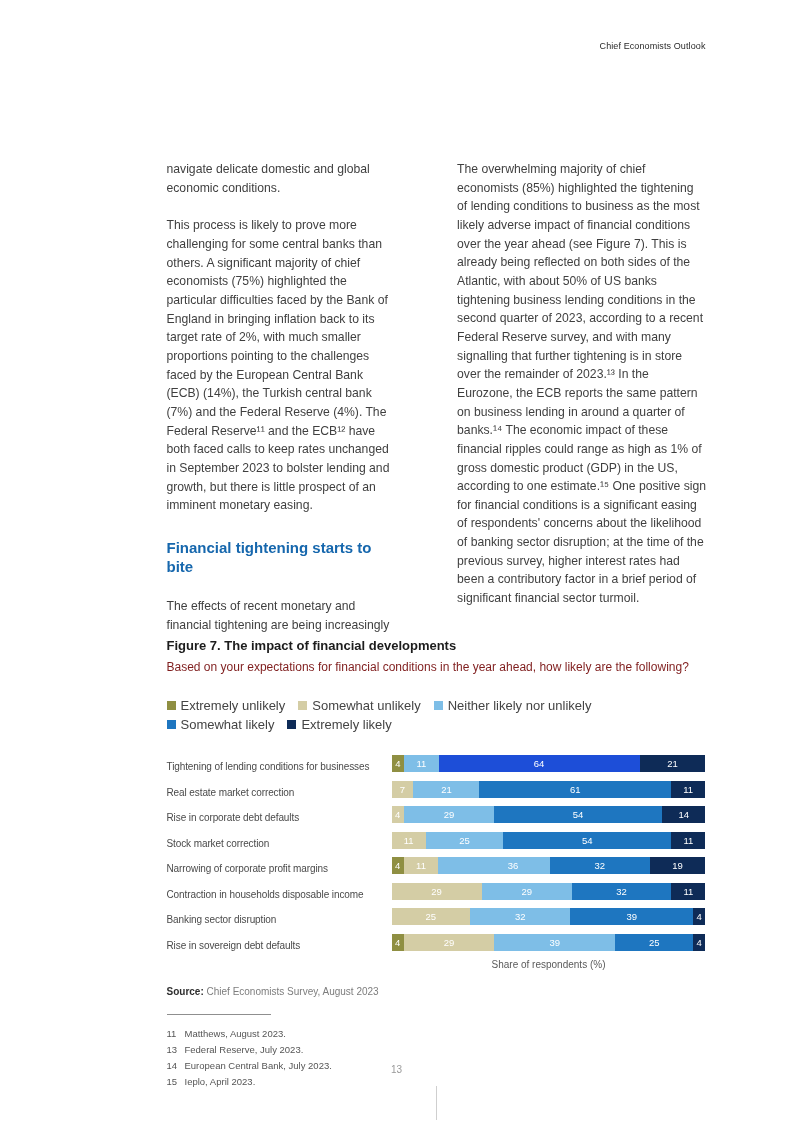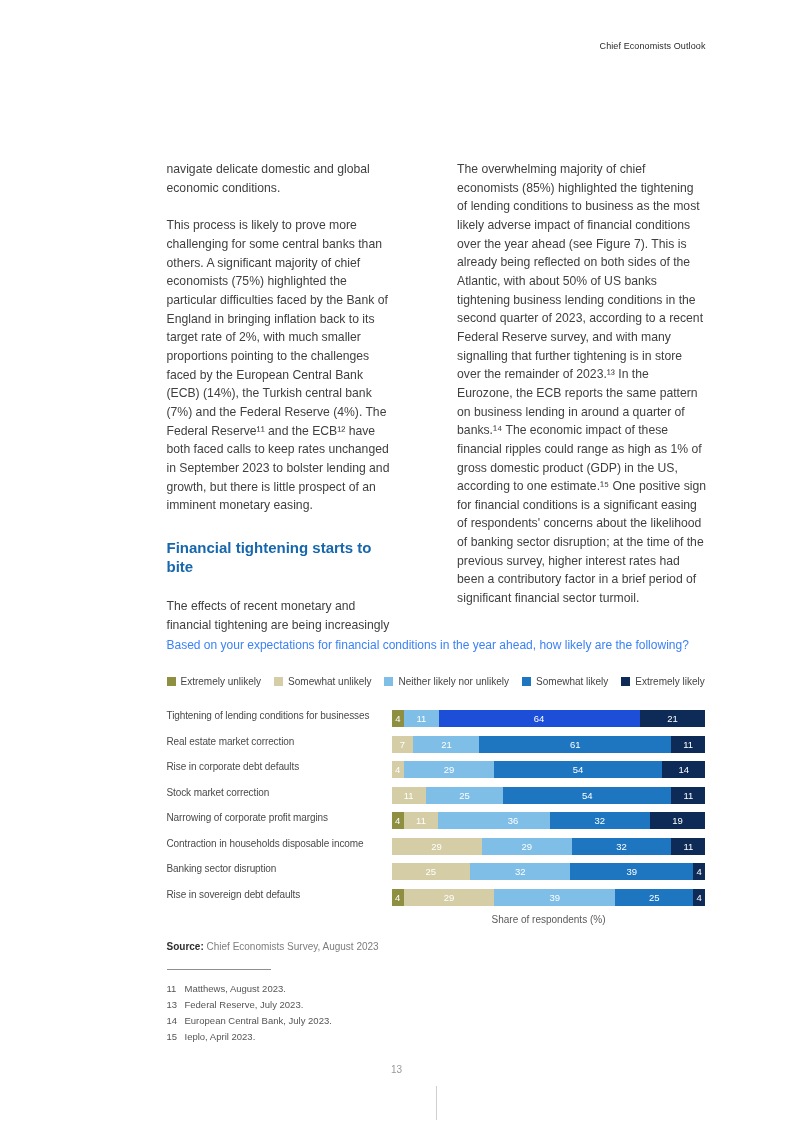--- a/index.html
+++ b/index.html
@@ -16,25 +16,25 @@
   .columns { display:flex; gap:64px; }
   .col-left { width:238px; }
   .col-right { width:262px; }
   .body-par { margin:0 0 19px 0; font-size:12.2px; line-height:1.53; color:#3f3f3f; }
   .section-heading {
     color:#1667ad; font-size:15px; font-weight:bold;
     margin:24px 0 21px 0; line-height:1.25;
   }
   .figure { position:absolute; left:127px; top:638px; width:540px; background:#ffffff; }
   .fig-title { font-size:13px; font-weight:bold; color:#1c1c1c; margin:0 0 7px 0; }
-  .fig-subtitle { font-size:12px; color:#3b82f6; margin:0 0 24px 0; }
-  .legend { display:flex; flex-wrap:wrap; gap:4px 13px; font-size:10px; color:#444444; margin-bottom:23px; }
+  .fig-subtitle { font-size:12px; color:#7f1d1d; margin:0 0 24px 0; }
+  .legend { display:flex; flex-wrap:wrap; gap:4px 13px; font-size:13px; color:#444444; margin-bottom:23px; }
   .legend-item { display:flex; align-items:center; gap:5px; }
   .swatch { width:9px; height:9px; display:inline-block; flex:0 0 auto; }
-  .chart-row { display:flex; align-items:flex-start; margin-bottom:8.5px; }
+  .chart-row { display:flex; align-items:flex-end; margin-bottom:8.5px; }
   .row-label {
     width:225px; flex:0 0 225px; box-sizing:border-box; padding-right:4px;
     font-size:10px; color:#4a4a4a; white-space:nowrap; letter-spacing:-0.1px;
   }
   .row-bar { width:314px; height:17px; display:flex; }
   .seg {
     height:100%; display:flex; align-items:center; justify-content:center;
     color:#ffffff; font-size:9.5px; overflow:hidden; box-sizing:border-box;
   }
   .axis-label {
@@ -68,20 +68,21 @@
         <h2 class="section-heading">Financial tightening starts to bite</h2>
         <p class="body-par">The effects of recent monetary and financial tightening are being increasingly felt by businesses and households alike.</p>
       </div>
       <div class="col-right">
         <p class="body-par">The overwhelming majority of chief economists (85%) highlighted the tightening of lending conditions to business as the most likely adverse impact of financial conditions over the year ahead (see Figure 7). This is already being reflected on both sides of the Atlantic, with about 50% of US banks tightening business lending conditions in the second quarter of 2023, according to a recent Federal Reserve survey, and with many signalling that further tightening is in store over the remainder of 2023.¹³ In the Eurozone, the ECB reports the same pattern on business lending in around a quarter of banks.¹⁴ The economic impact of these financial ripples could range as high as 1% of gross domestic product (GDP) in the US, according to one estimate.¹⁵ One positive sign for financial conditions is a significant easing of respondents' concerns about the likelihood of banking sector disruption; at the time of the previous survey, higher interest rates had been a contributory factor in a brief period of significant financial sector turmoil.</p>
       </div>
     </div>
   </div>
 
   <div class="figure">
+    <div class="fig-title">Figure 7. The impact of financial developments</div>
     <div class="fig-subtitle">Based on your expectations for financial conditions in the year ahead, how likely are the following?</div>
 
     <div class="legend">
         <div class="legend-item">
           <div class="swatch" style="background: rgb(143, 143, 66);"></div>
           <div>Extremely unlikely</div>
         </div>
         <div class="legend-item">
           <div class="swatch" style="background: rgb(212, 205, 165);"></div>
           <div>Somewhat unlikely</div>

